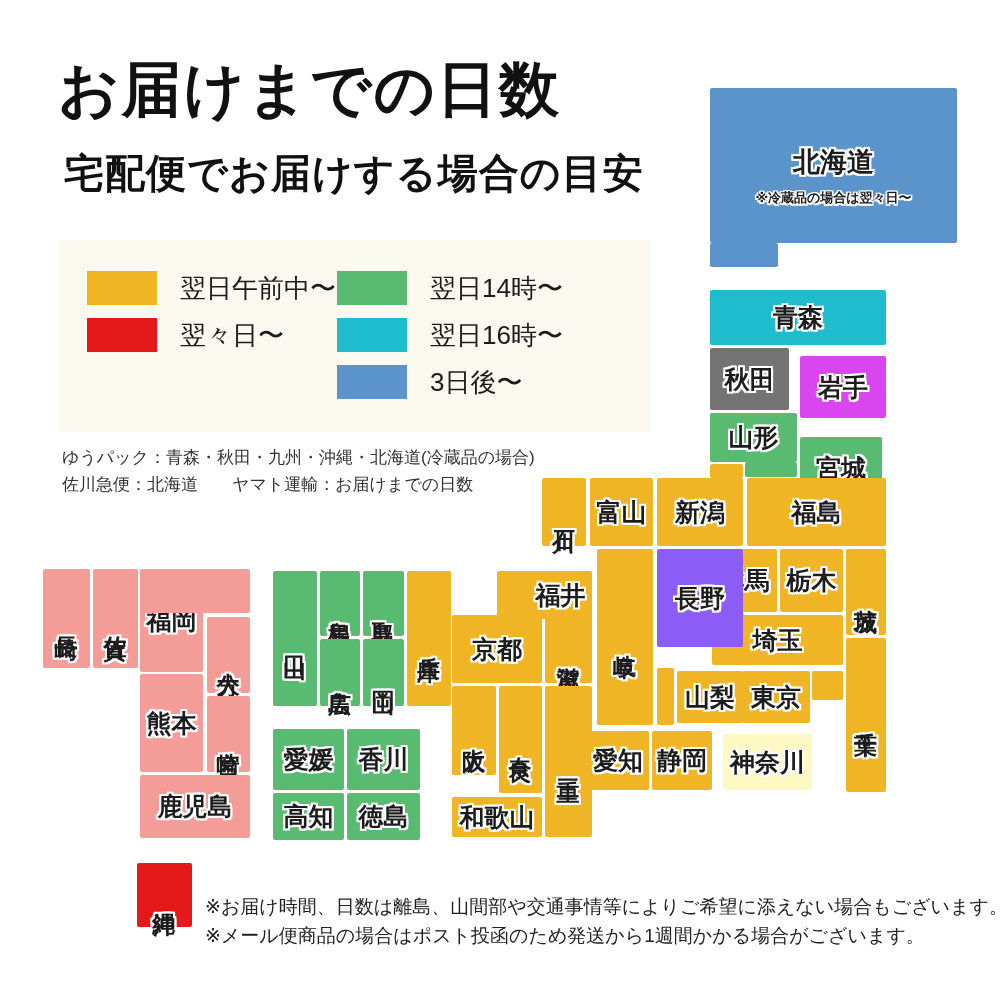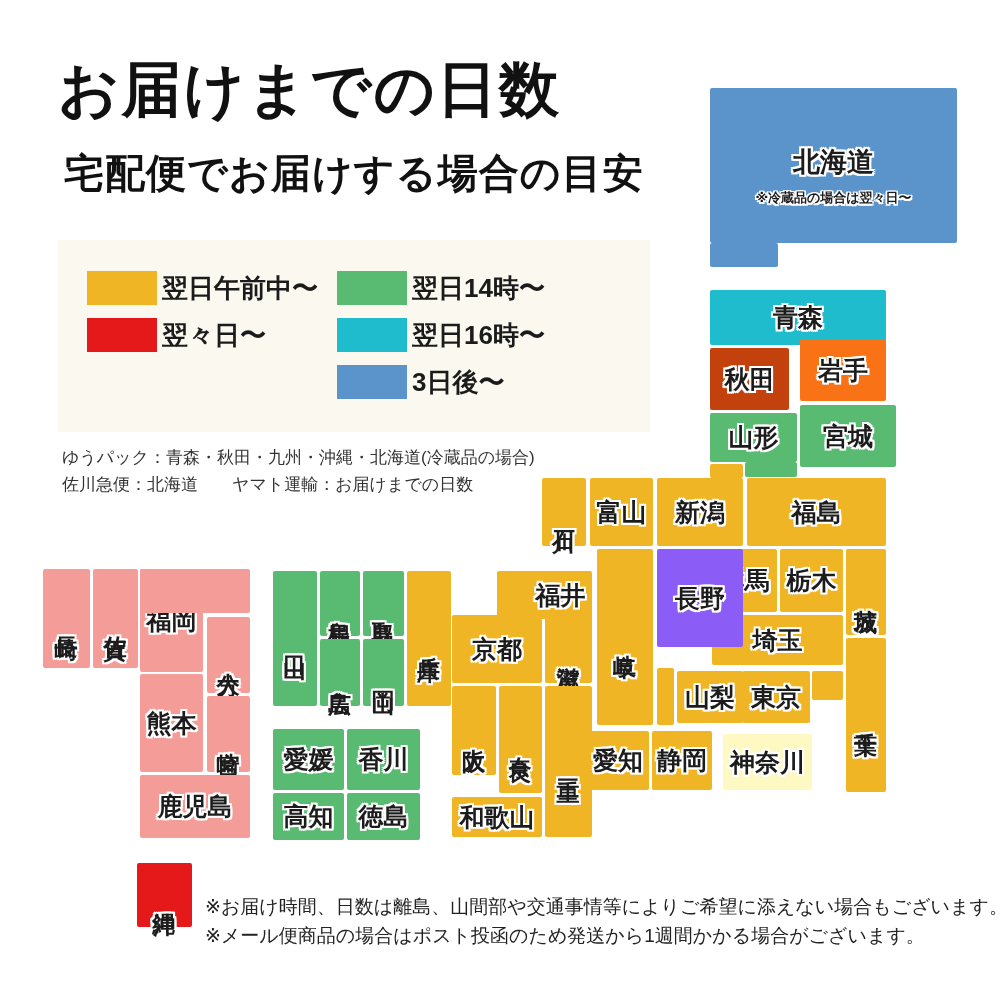--- a/index.html
+++ b/index.html
@@ -10,21 +10,21 @@
          font-weight:700;font-size:60px;color:#111;letter-spacing:2px;white-space:nowrap;}
   .subtitle{position:absolute;left:64px;top:146px;font-family:"Liberation Serif","DejaVu Serif",serif;
          font-weight:700;font-size:40px;color:#111;letter-spacing:1px;white-space:nowrap;}
 
   .legend{position:absolute;left:58px;top:240px;width:592px;height:192px;background:#faf8ef;}
   .legend-col{position:absolute;top:31px;display:flex;flex-direction:column;}
   .legend-col.c1{left:29px;}
   .legend-col.c2{left:279px;}
   .legend-row{display:flex;align-items:center;height:34px;margin-bottom:13px;}
   .legend-swatch{width:70px;height:34px;flex:0 0 70px;}
-  .legend-label{margin-left:5px;font-size:26px;font-weight:700;color:#1b1b1b;white-space:nowrap;}
+  .legend-label{margin-left:23px;font-size:26px;font-weight:400;color:#1b1b1b;white-space:nowrap;}
 
   .carrier-notes{position:absolute;left:62px;top:444px;font-size:17px;line-height:27px;color:#333;white-space:nowrap;}
 
   #map{position:absolute;left:0;top:0;width:1000px;height:1000px;}
   .pref-rect{position:absolute;border-radius:2px;display:flex;flex-direction:column;
              align-items:center;justify-content:center;box-sizing:border-box;}
   .pref-label{font-size:25px;font-weight:700;color:#1c1c1c;line-height:1.05;white-space:nowrap;
      text-shadow:-2px -2px 0 #fff,0 -2px 0 #fff,2px -2px 0 #fff,-2px 0 0 #fff,2px 0 0 #fff,
                  -2px 2px 0 #fff,0 2px 0 #fff,2px 2px 0 #fff;}
   .pref-label.vertical{writing-mode:vertical-rl;text-orientation:upright;letter-spacing:1px;font-size:23px;}
@@ -78,31 +78,31 @@
 
   <div id="map" data-name="japan-map">
       <div class="pref-rect" data-name="pref-hokkaido" style="left: 710px; top: 88px; width: 247px; height: 155px; background: rgb(91, 147, 203);">
         <span class="pref-label" data-name="pref-hokkaido-label">北海道</span>
         <span class="pref-note" data-name="pref-hokkaido-note">※冷蔵品の場合は翌々日〜</span>
       </div>
       <div class="pref-rect" data-name="pref-hokkaido-part1" style="left: 710px; top: 243px; width: 68px; height: 24px; background: rgb(91, 147, 203);"></div>
       <div class="pref-rect" data-name="pref-aomori" style="left: 710px; top: 290px; width: 176px; height: 55px; background: rgb(31, 188, 206);">
         <span class="pref-label" data-name="pref-aomori-label">青森</span>
       </div>
-      <div class="pref-rect" data-name="pref-akita" style="left: 710px; top: 348px; width: 79px; height: 62px; background: #c2410c;">
+      <div class="pref-rect" data-name="pref-akita" style="left: 710px; top: 348px; width: 79px; height: 62px; background: #737373;">
         <span class="pref-label" data-name="pref-akita-label">秋田</span>
       </div>
-      <div class="pref-rect" data-name="pref-iwate" style="left: 800px; top: 339px; width: 86px; height: 62px; background: #f97316;">
+      <div class="pref-rect" data-name="pref-iwate" style="left: 800px; top: 356px; width: 86px; height: 62px; background: #d946ef;">
         <span class="pref-label" data-name="pref-iwate-label">岩手</span>
       </div>
       <div class="pref-rect" data-name="pref-yamagata" style="left: 710px; top: 413px; width: 87px; height: 49px; background: rgb(89, 187, 113);">
         <span class="pref-label" data-name="pref-yamagata-label">山形</span>
       </div>
       <div class="pref-rect" data-name="pref-yamagata-part1" style="left: 745px; top: 462px; width: 52px; height: 15px; background: rgb(89, 187, 113);"></div>
-      <div class="pref-rect" data-name="pref-miyagi" style="left: 800px; top: 405px; width: 96px; height: 62px; background: rgb(89, 187, 113);">
+      <div class="pref-rect" data-name="pref-miyagi" style="left: 800px; top: 437px; width: 82px; height: 62px; background: rgb(89, 187, 113);">
         <span class="pref-label" data-name="pref-miyagi-label">宮城</span>
       </div>
       <div class="pref-rect" data-name="pref-niigata" style="left: 657px; top: 478px; width: 86px; height: 68px; background: rgb(240, 181, 37);">
         <span class="pref-label" data-name="pref-niigata-label">新潟</span>
       </div>
       <div class="pref-rect" data-name="pref-niigata-part1" style="left: 710px; top: 464px; width: 33px; height: 14px; background: rgb(240, 181, 37);"></div>
       <div class="pref-rect" data-name="pref-ishikawa" style="left: 542px; top: 478px; width: 44px; height: 68px; background: rgb(240, 181, 37);">
         <span class="pref-label vertical" data-name="pref-ishikawa-label">石川</span>
       </div>
       <div class="pref-rect" data-name="pref-toyama" style="left: 590px; top: 478px; width: 63px; height: 68px; background: rgb(240, 181, 37);">

